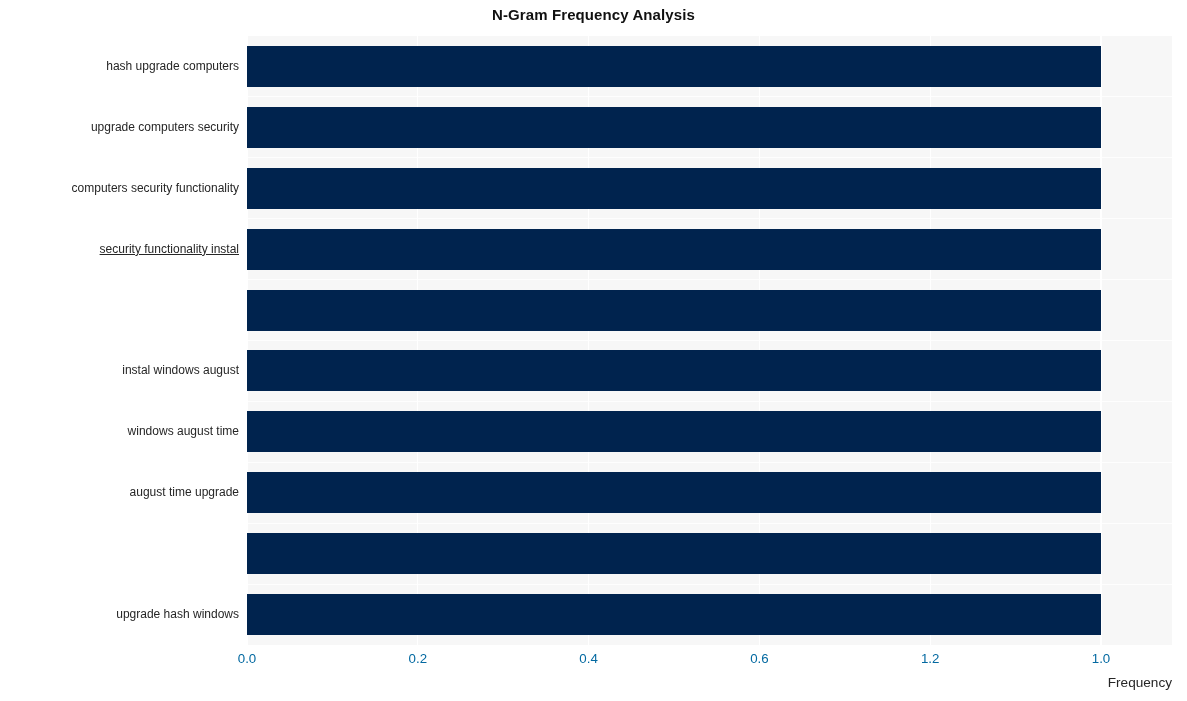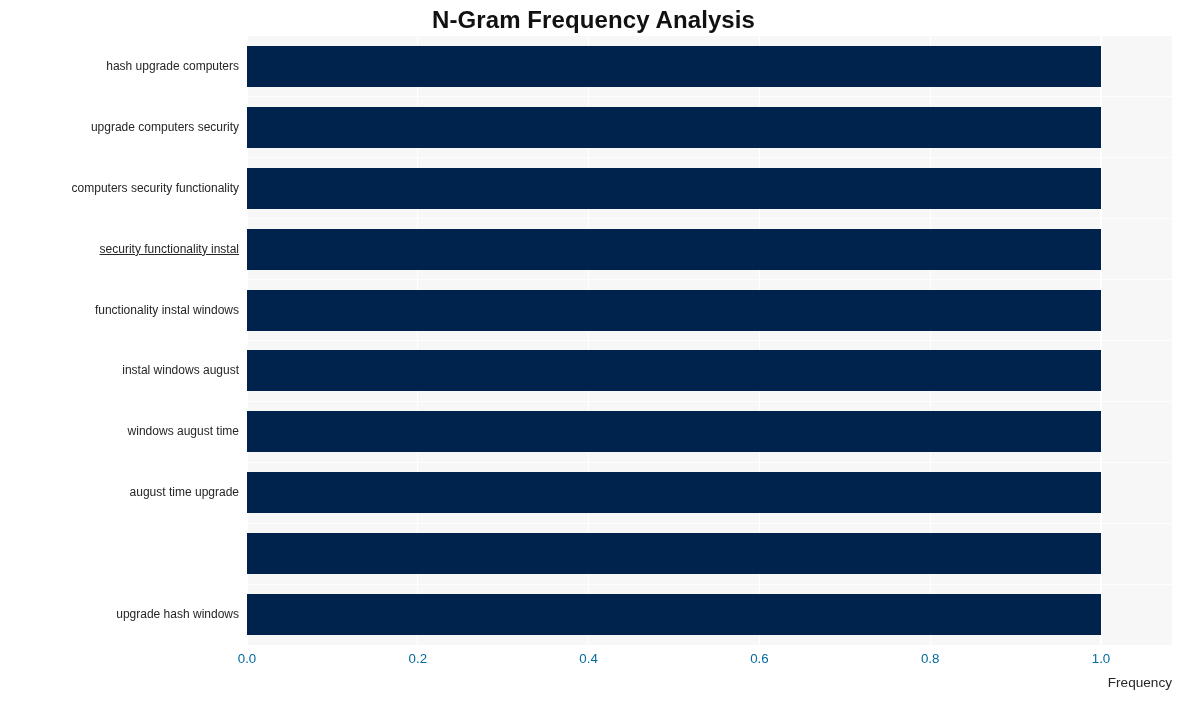--- a/index.html
+++ b/index.html
@@ -22,21 +22,21 @@
     background: #ffffff;
   }
 
   
   #chart-title {
     position: absolute;
     left: 0;
     top: 6px;
     width: 1187px;
     text-align: center;
-    font-size: 24px;
+    font-size: 15px;
     font-weight: bold;
     color: #111111;
     letter-spacing: 0.1px;
   }
 
   
   #plot-area {
     position: absolute;
     left: 247px;
     top: 36px;
@@ -160,30 +160,29 @@
         <div class="bar" title="time upgrade look: 1" style="top: 497.15px; width: 854.03px; background: rgb(0, 35, 78);"></div>
         <div class="bar" title="upgrade look windows: 1" style="top: 558.05px; width: 854.03px; background: rgb(0, 35, 78);"></div>
       </div>
   </div>
 
   <div id="ylabels">
       <div class="ylabel" style="top: 9.95px;">hash upgrade computers</div>
       <div class="ylabel" style="top: 70.85px;">upgrade computers security</div>
       <div class="ylabel" style="top: 131.75px;">computers security functionality</div>
       <div class="ylabel" style="top: 192.65px; text-decoration: underline;">security functionality instal</div>
-      <div class="ylabel" style="top: 253.55px;">functionality instal windows</div>
       <div class="ylabel" style="top: 314.45px;">instal windows august</div>
       <div class="ylabel" style="top: 375.35px;">windows august time</div>
       <div class="ylabel" style="top: 436.25px;">august time upgrade</div>
       <div class="ylabel" style="top: 558.05px;">upgrade hash windows</div>
     </div>
   <div id="xlabels">
       <div class="xlabel" style="left: 247px;">0.0</div>
       <div class="xlabel" style="left: 417.806px;">0.2</div>
       <div class="xlabel" style="left: 588.612px;">0.4</div>
       <div class="xlabel" style="left: 759.418px;">0.6</div>
-      <div class="xlabel" style="left: 930.224px;">0.8</div>
+      <div class="xlabel" style="left: 930.224px;">1.2</div>
       <div class="xlabel" style="left: 1101.03px;">1.0</div>
     </div>
 
   <div id="xaxis-title">Frequency</div>
 
 </div>
 
 </body></html>

